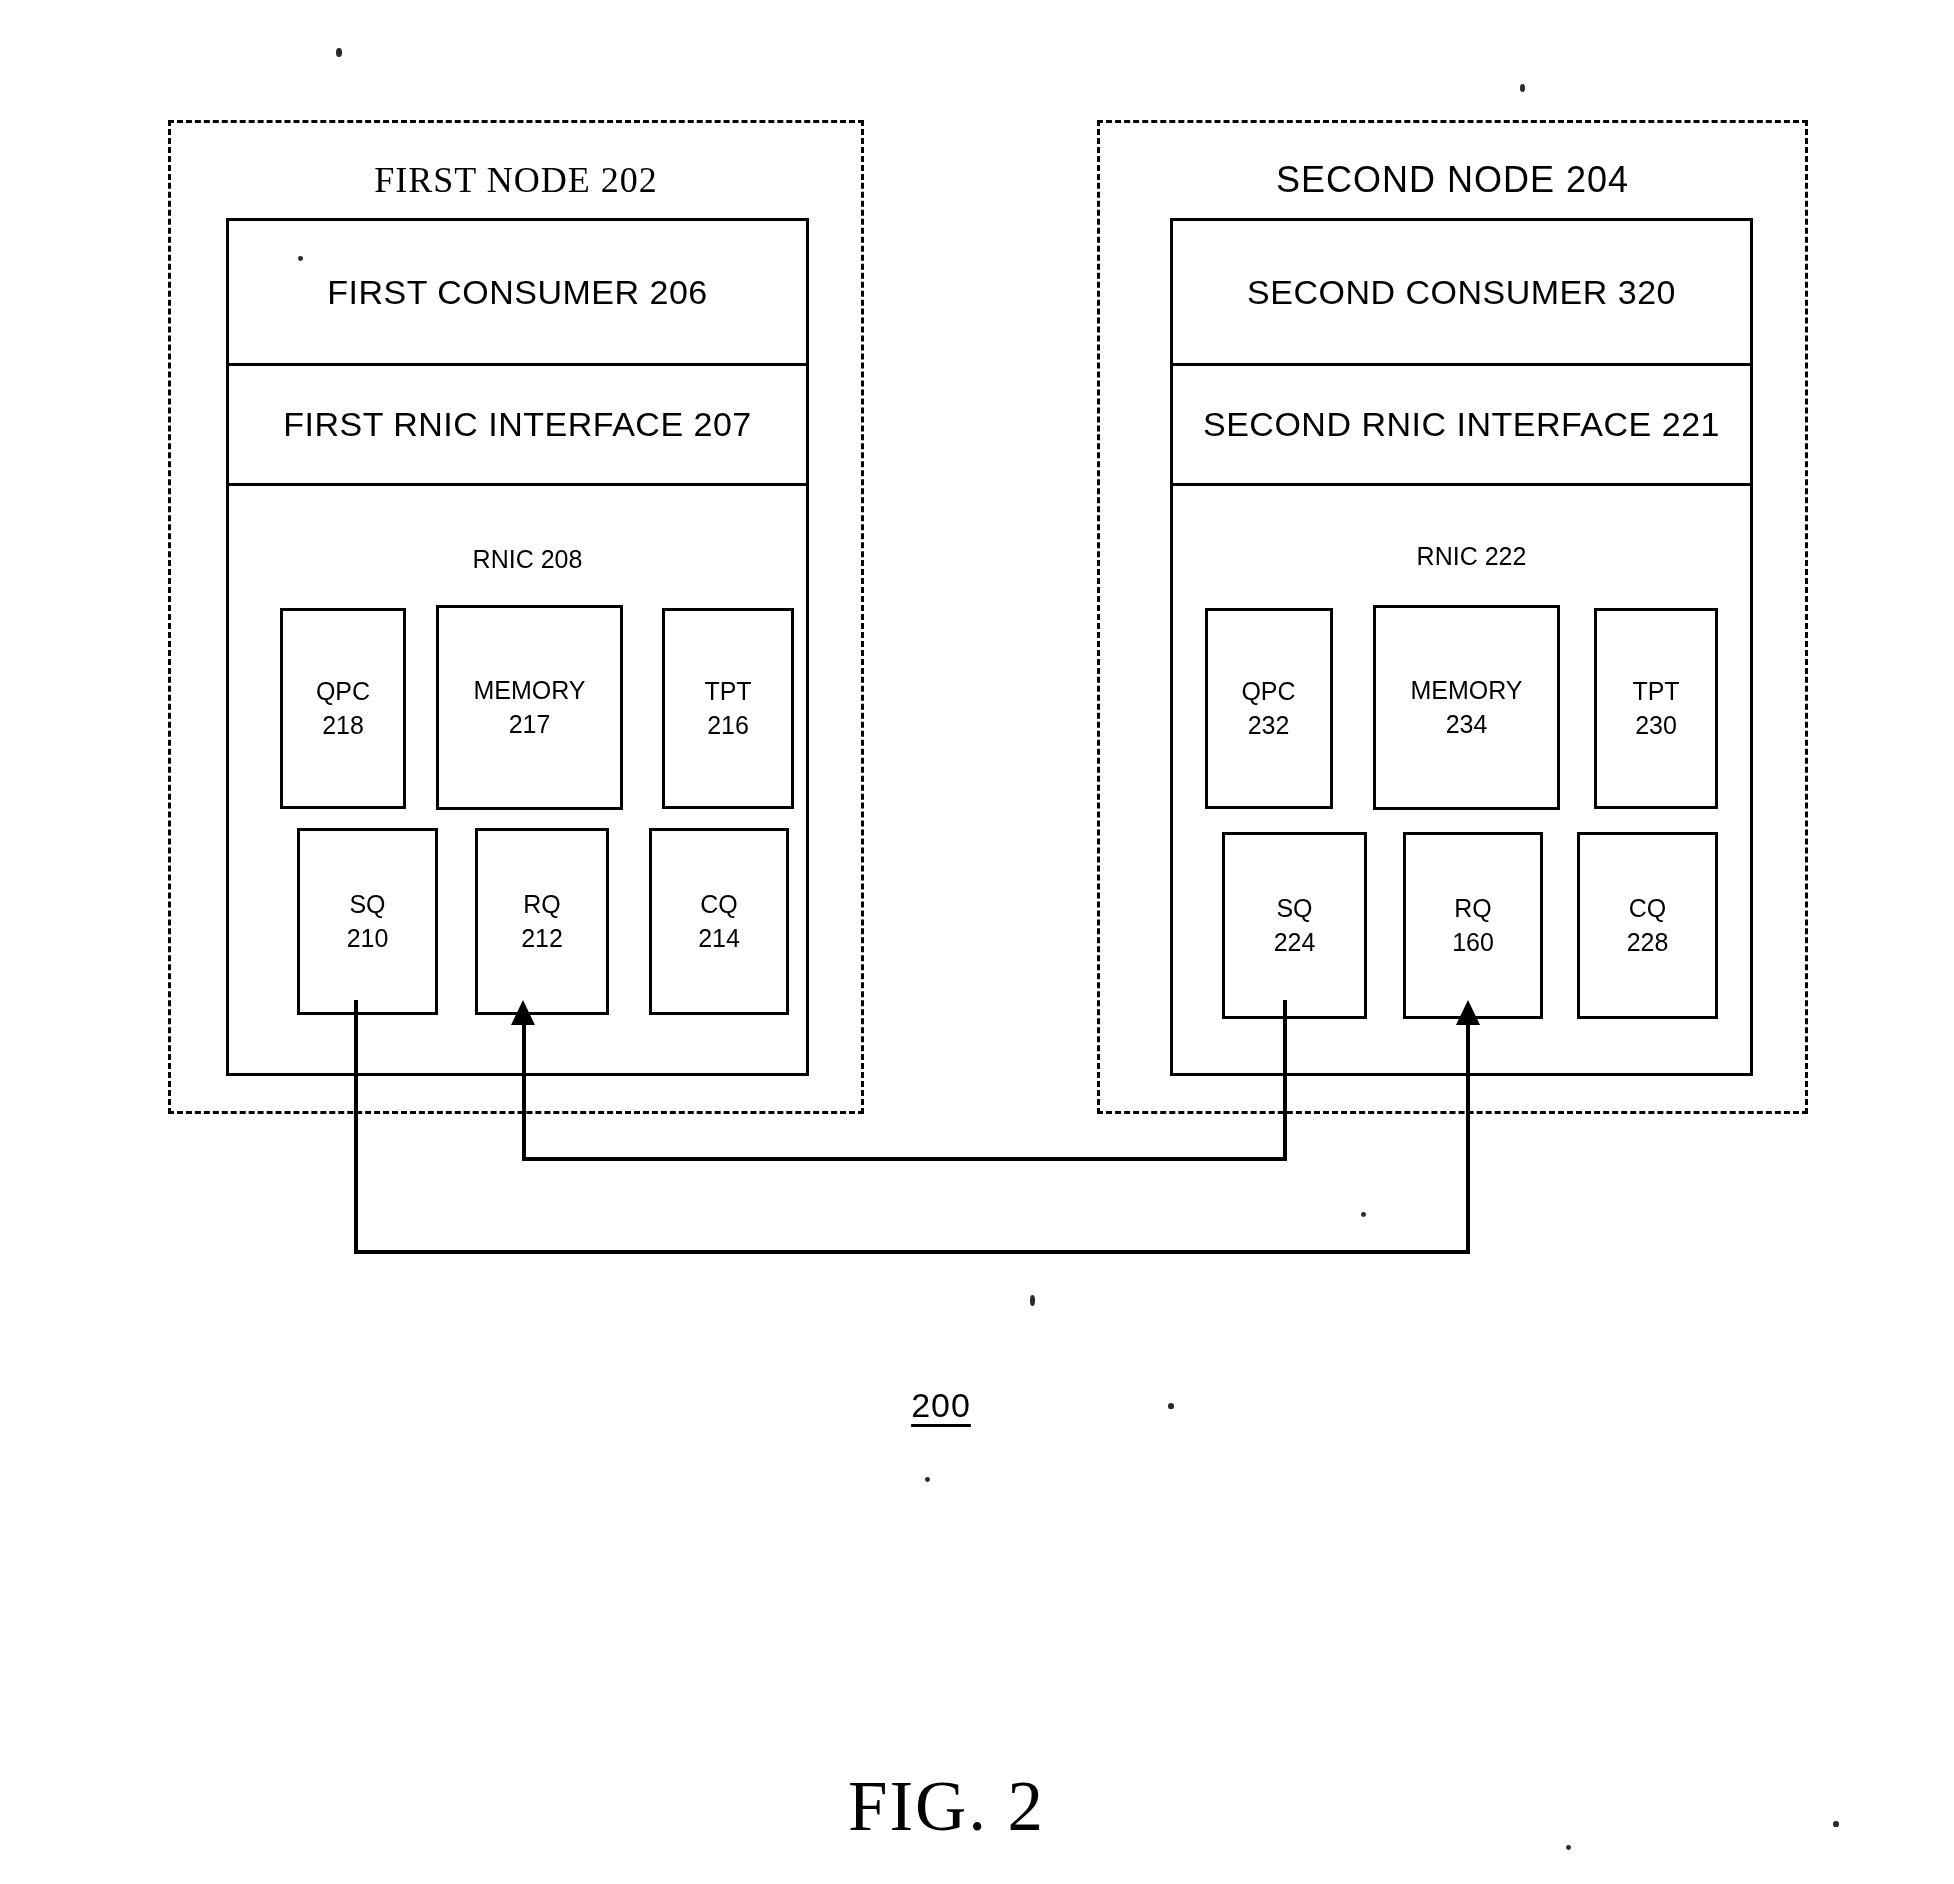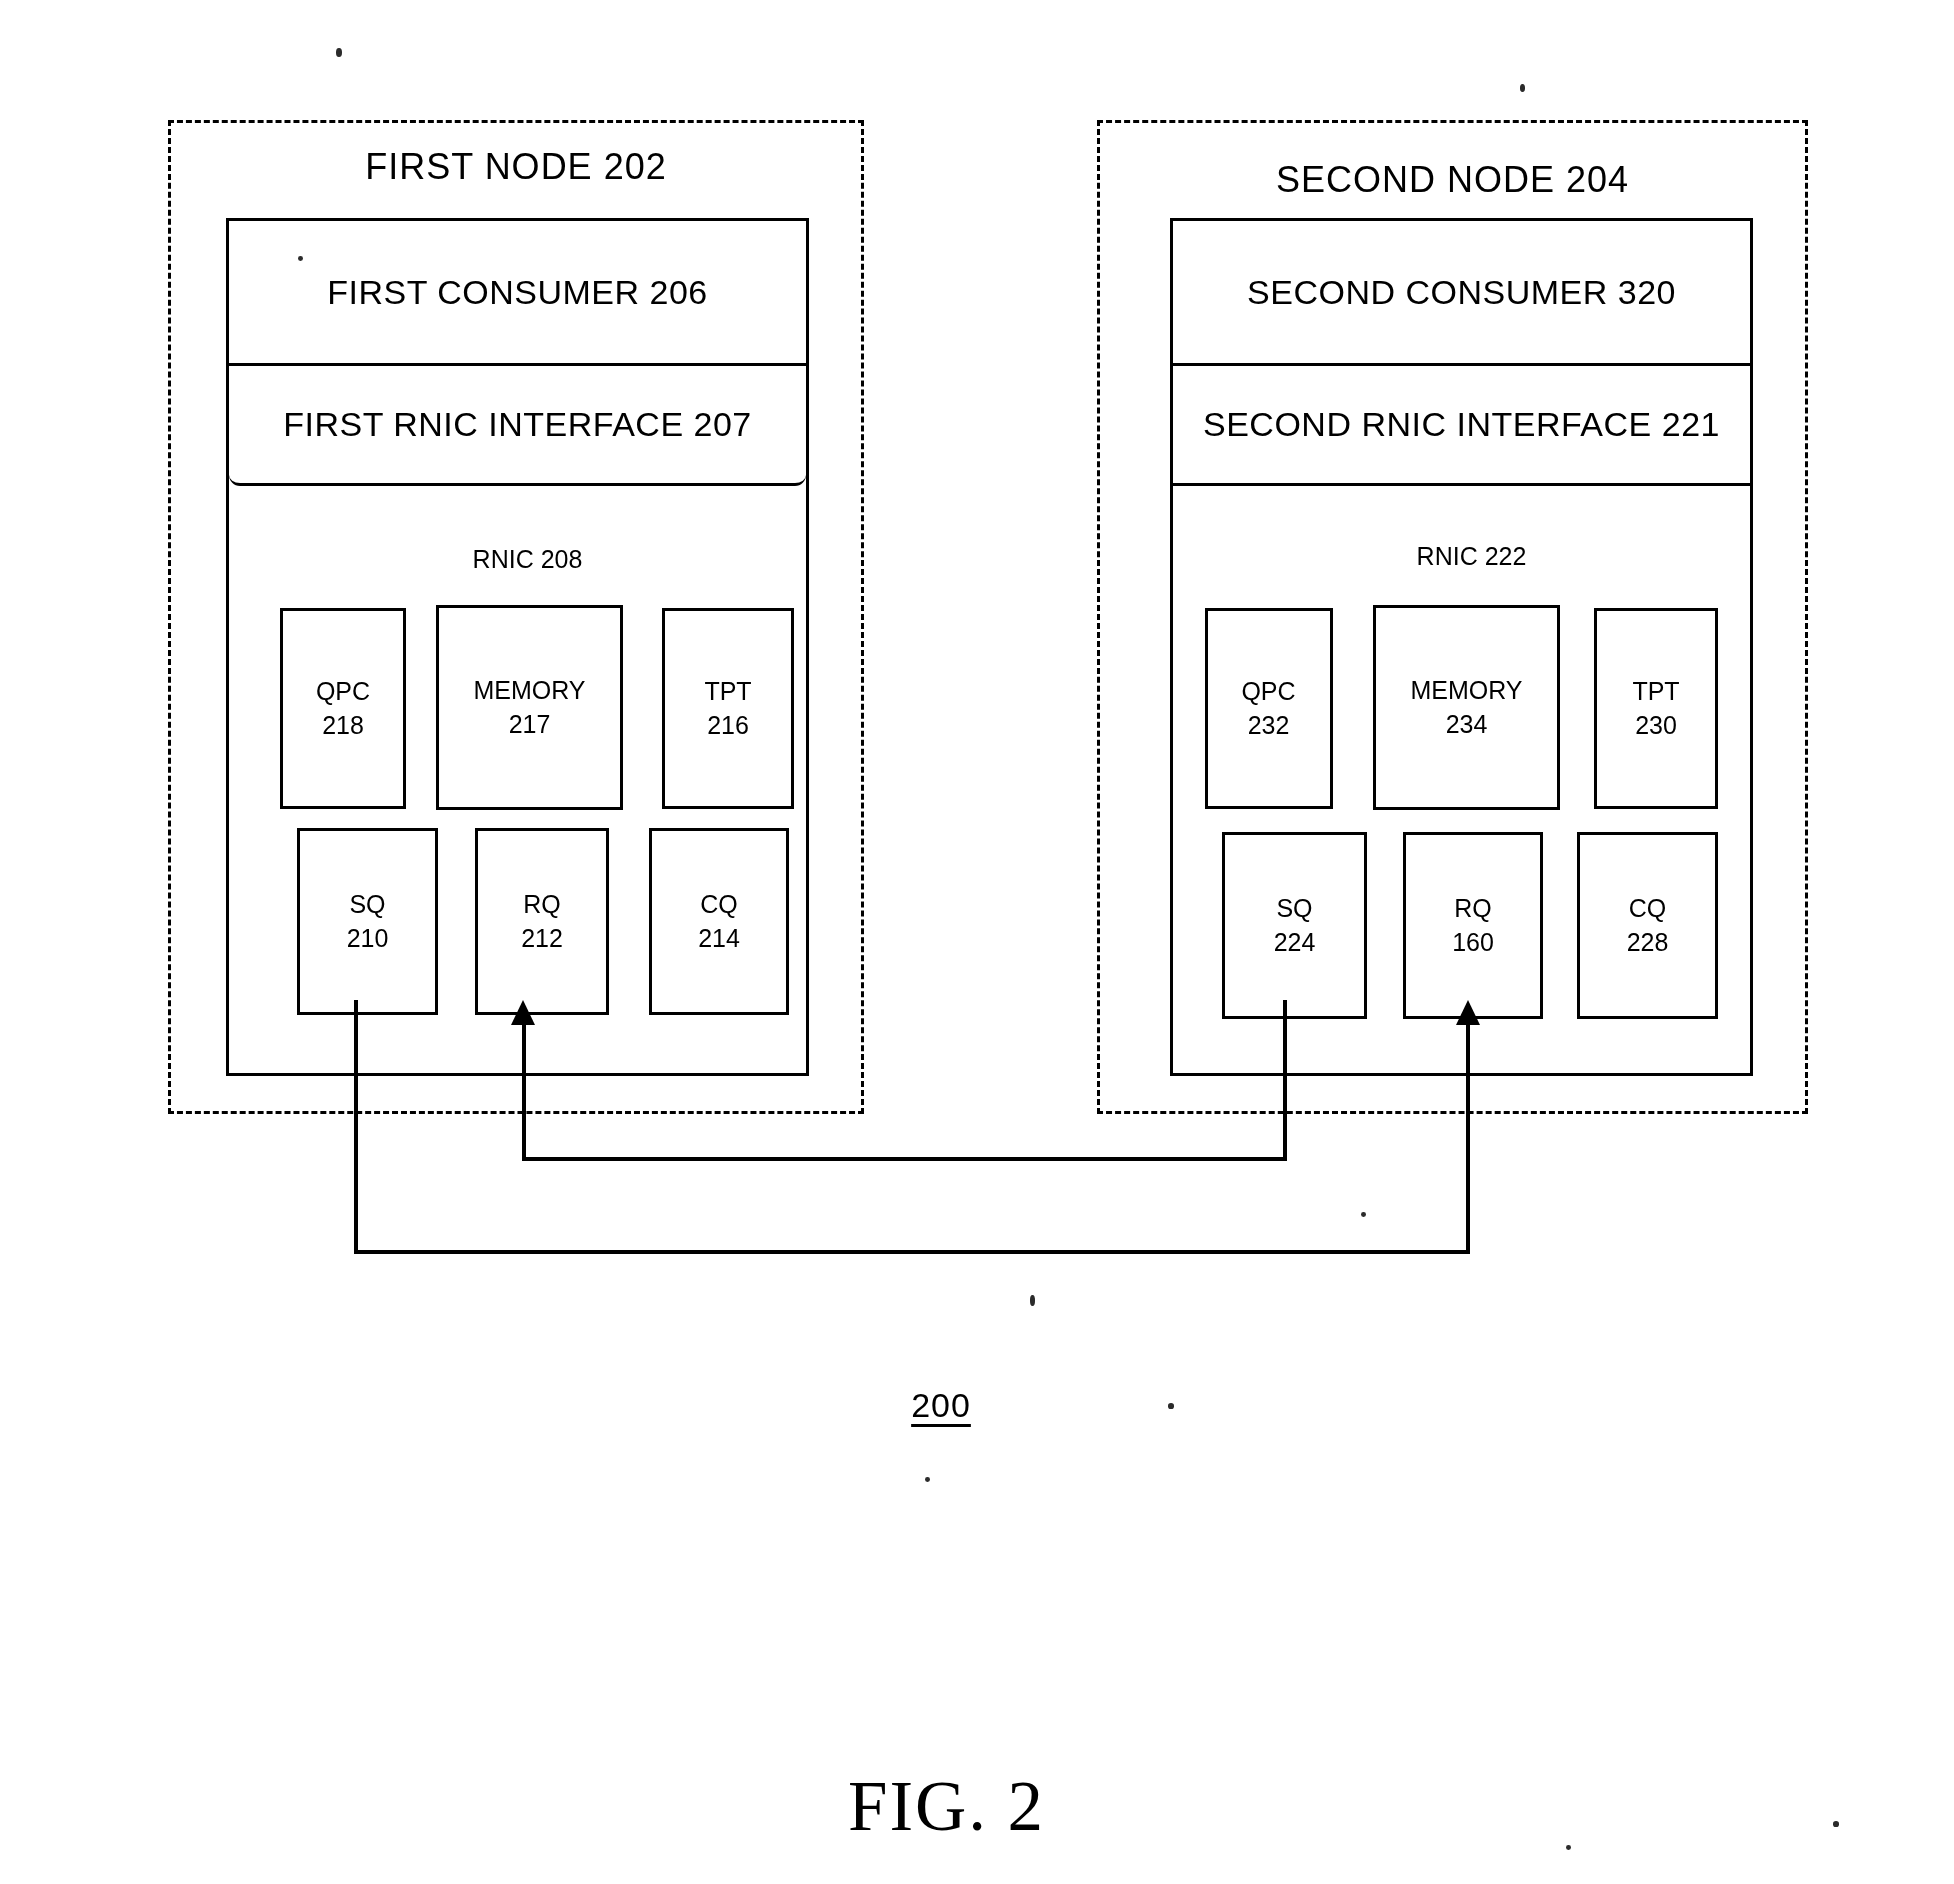--- a/index.html
+++ b/index.html
@@ -127,29 +127,29 @@
     border-radius: 50%;
   }
 </style>
 </head>
 <body>
 
 <div id="page">
 
   <div class="node-dashed" style="left:168px; top:120px; width:696px; height:994px;"></div>
 
-  <div class="node-title" style="left:168px; top:146px; width:696px;">FIRST NODE 202</div>
+  <div class="node-title" style="left:168px; top:159px; width:696px;font-family:Liberation Serif, serif;">FIRST NODE 202</div>
 
   <div class="node-inner" style="left:226px; top:218px; width:583px; height:858px;">
 
     <div class="band consumer" style="height:145px;">
       <span>FIRST CONSUMER 206</span>
     </div>
 
-    <div class="band iface" style="height:120px;border-radius:11px;">
+    <div class="band iface" style="height:120px;">
       <span>FIRST RNIC INTERFACE 207</span>
     </div>
 
     <div class="rnic-band" style="height:585px;">
       <div class="rnic-label" style="top:59px;">RNIC 208</div>
 
       <div class="cbox" style="left:31px; top:122px; width:126px; height:201px;">
         <span class="cb-name">QPC</span>
         <span class="cb-num">218</span>
       </div>

